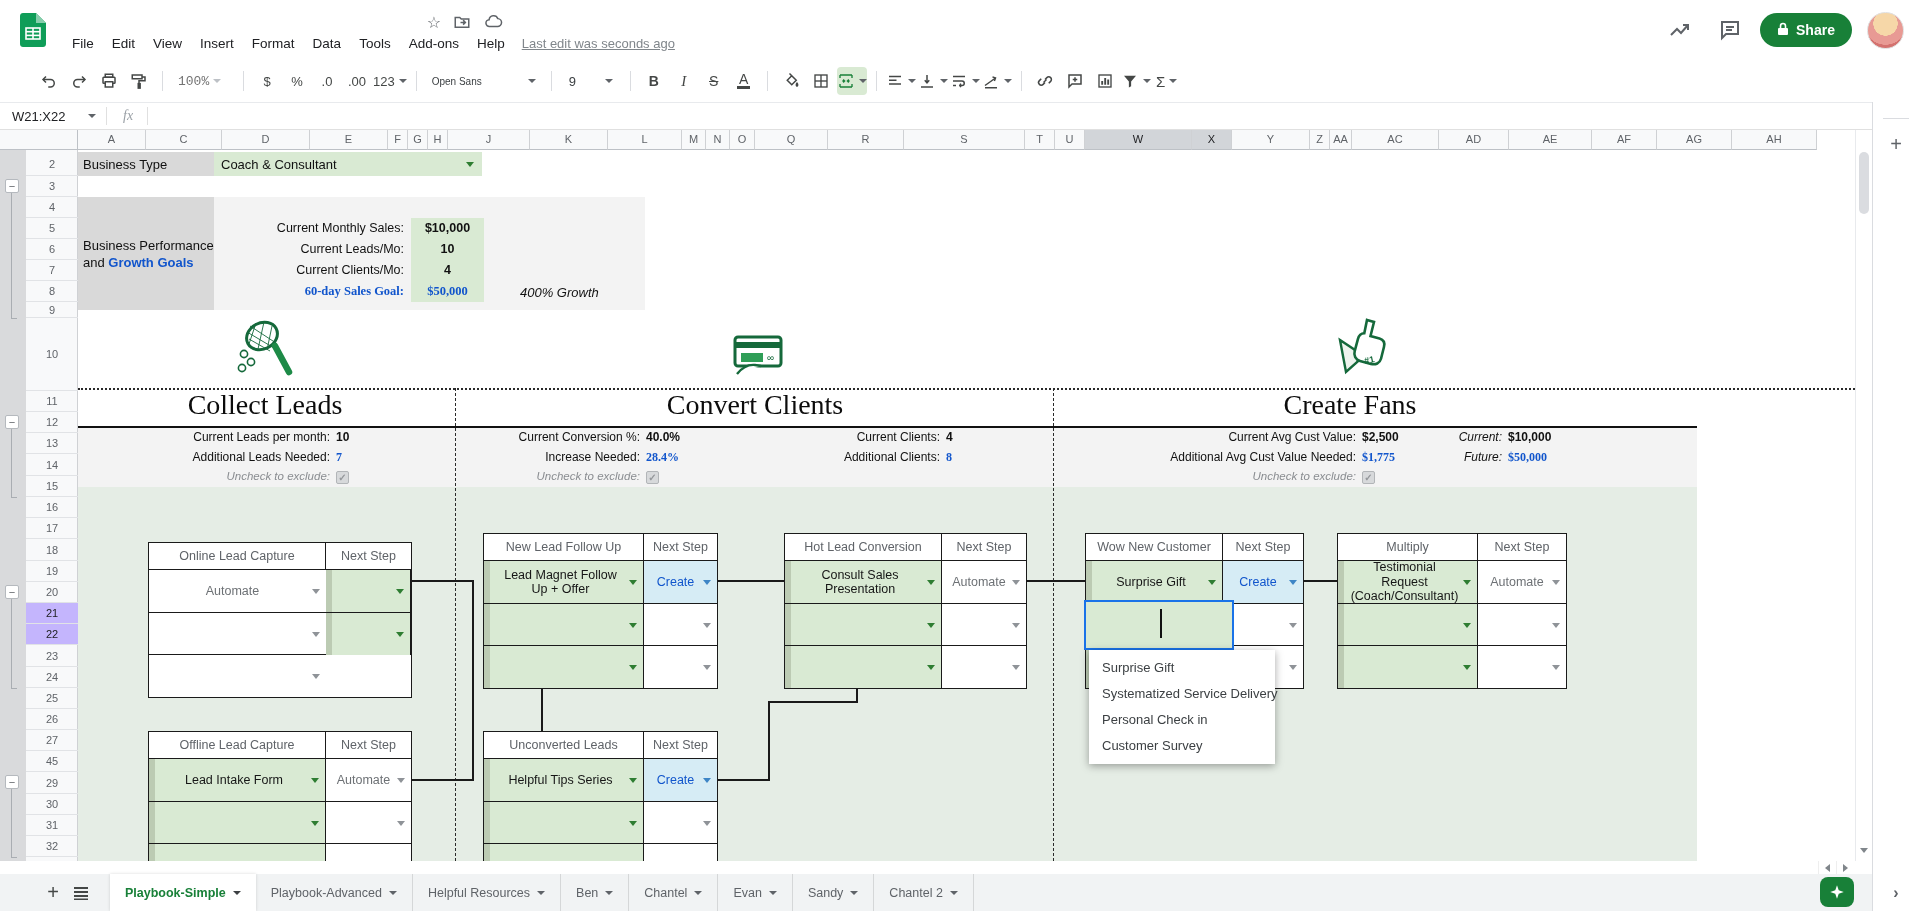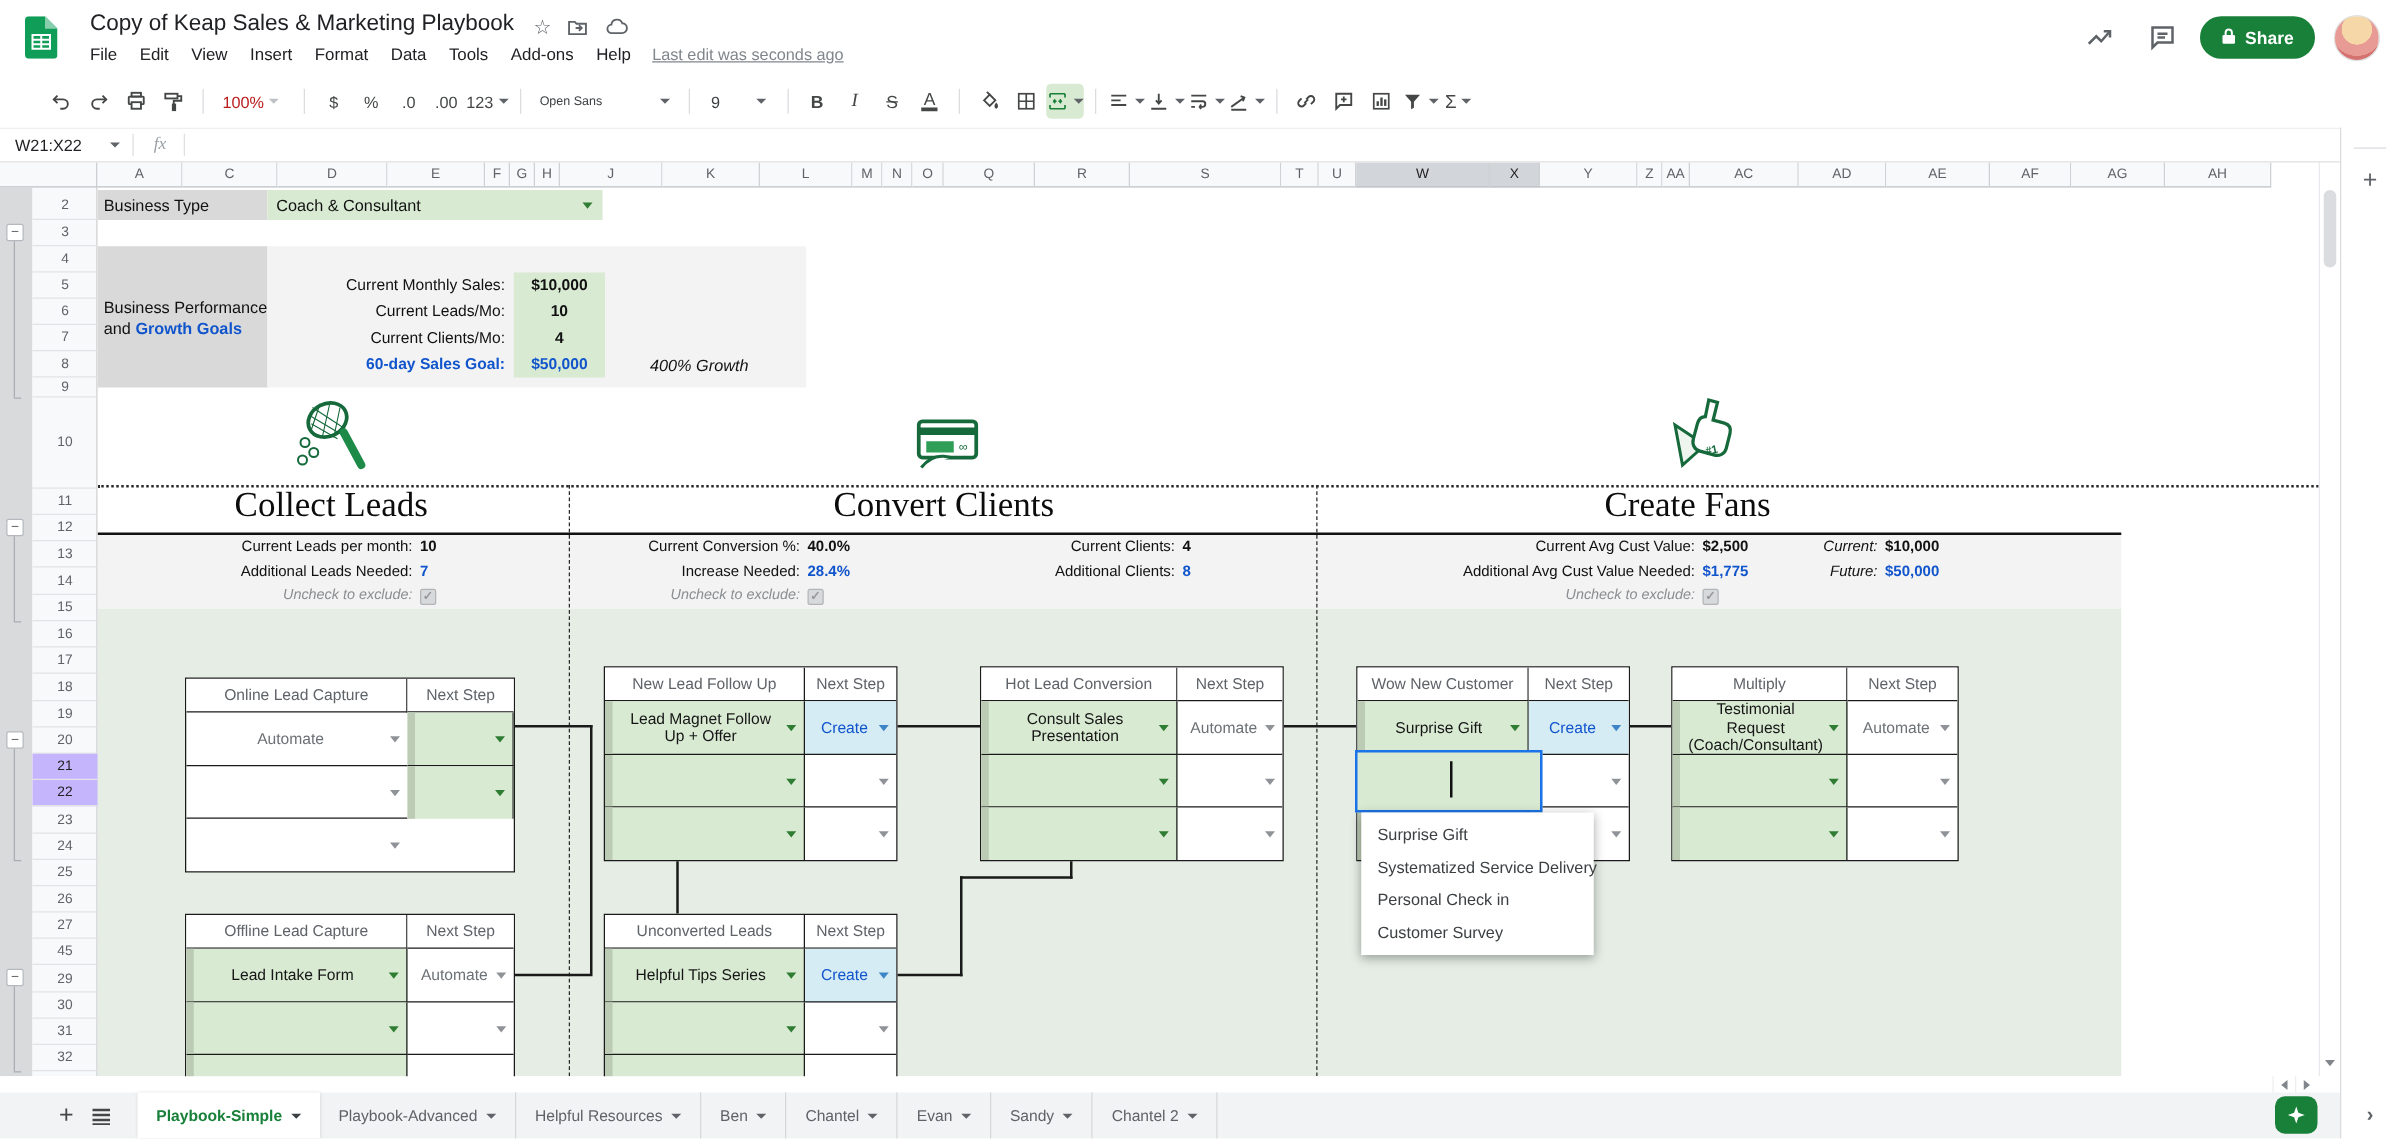--- a/index.html
+++ b/index.html
@@ -18,21 +18,21 @@
   #comment-top-icon{position:absolute;left:1718px;top:18px;width:24px;height:24px;}
   #share-btn{position:absolute;left:1760px;top:13px;width:92px;height:34px;background:#188038;border-radius:20px;color:#fff;display:flex;align-items:center;justify-content:center;gap:7px;font-size:14px;font-weight:700;}
   #avatar{position:absolute;left:1867px;top:12px;width:35px;height:35px;border-radius:50%;background:radial-gradient(circle at 50% 30%,#f6d7a8 0 40%,#e89a94 41% 70%,#d4726f 71%);border:1px solid #e0e0e0;z-index:45;}
 
   
   #toolbar{position:absolute;left:0;top:60px;width:1920px;height:42px;background:#fff;display:flex;align-items:center;padding-left:34px;box-sizing:border-box;z-index:39;}
   .tb{height:28px;min-width:28px;display:flex;align-items:center;justify-content:center;color:#444746;font-size:13px;border-radius:4px;margin:0 1px;position:relative;}
   .tb svg{display:block;}
   .tb-sep{width:1px;height:20px;background:#dadce0;margin:0 8px;}
   .tb-caret{width:0;height:0;border-left:4px solid transparent;border-right:4px solid transparent;border-top:4px solid #5f6368;margin-left:4px;}
-  #tb-zoom{color:#b91c1c;width:56px;justify-content:flex-start;padding-left:6px;}
+  #tb-zoom{color:#737373;width:56px;justify-content:flex-start;padding-left:6px;font-family:Liberation Mono, monospace;}
   #tb-font{width:104px;justify-content:space-between;padding:0 6px;font-size:10px;color:#3c4043;}
   #tb-size{width:44px;justify-content:space-between;padding:0 8px;color:#3c4043;}
   #tb-bold{font-weight:700;font-size:14px;}
   #tb-italic{font-style:italic;font-family:"Liberation Serif",serif;font-size:15px;}
   #tb-strike{text-decoration:line-through;font-size:14px;}
   #tb-color{font-size:14px;flex-direction:column;line-height:13px;}
   #tb-color i{display:block;width:13px;height:3px;background:#444746;}
   #tb-merge{background:#d9ead3;}
   #toolbar-collapse{position:absolute;left:1836px;top:66px;width:24px;height:24px;display:flex;align-items:center;justify-content:center;}
 
@@ -60,21 +60,21 @@
   #canvas{position:absolute;left:0;top:0;width:1920px;height:911px;}
   .cell-green-arrow{position:absolute;right:8px;top:50%;margin-top:-2px;width:0;height:0;border-left:4px solid transparent;border-right:4px solid transparent;border-top:5px solid #2e7d32;}
   #bt-label{position:absolute;left:78px;top:152px;width:136px;height:24px;background:#d9d9d9;font-size:13px;color:#111;display:flex;align-items:center;padding-left:5px;box-sizing:border-box;}
   #bt-value{position:absolute;left:214px;top:152px;width:268px;height:24px;background:#d9ead3;font-size:13px;color:#111;display:flex;align-items:center;padding-left:7px;box-sizing:border-box;}
   #perf-label{position:absolute;left:78px;top:197px;width:136px;height:113px;background:#d9d9d9;display:flex;flex-direction:column;justify-content:center;padding-left:5px;box-sizing:border-box;font-size:13px;line-height:17px;color:#111;}
   #perf-label .link{color:#1155cc;font-weight:700;}
   #perf-panel{position:absolute;left:214px;top:197px;width:431px;height:113px;background:#f3f3f3;}
   #perf-valcol{position:absolute;left:411px;top:218px;width:73px;height:84px;background:#d9ead3;}
   .metric-label{position:absolute;width:190px;text-align:right;font-size:12.5px;color:#111;}
   .metric-value{position:absolute;left:411px;width:73px;text-align:center;font-size:12.5px;font-weight:700;color:#111;}
-  .blue{color:#1155cc !important;}
+  .blue{color:#1155cc !important;font-family:Liberation Serif, serif;}
   #growth-note{position:absolute;left:520px;top:285px;width:150px;font-size:13px;font-style:italic;color:#111;}
 
   .dotted-h{position:absolute;left:78px;top:388px;width:1780px;border-top:2px dotted #2a2a2a;}
   .solid-h{position:absolute;left:78px;top:426px;width:1619px;border-top:2px solid #111;}
   .dash-v{position:absolute;top:388px;height:473px;border-left:1.5px dashed #2a2a2a;}
   #stats-band{position:absolute;left:78px;top:428px;width:1619px;height:59px;background:#f3f3f3;}
   #green-band{position:absolute;left:78px;top:487px;width:1619px;height:374px;background:#e5ede5;}
 
   .section-title{position:absolute;top:389px;width:400px;height:36px;text-align:center;font-family:"Liberation Serif",serif;font-size:28px;color:#0c0c0c;}
   .sec-icon{position:absolute;z-index:6;}
@@ -141,21 +141,20 @@
     <span id="sheets-logo">
       <svg width="26" height="34" viewBox="0 0 26 34">
           <path d="M16 0 H3 C1.3 0 0 1.3 0 3 v28 c0 1.7 1.3 3 3 3 h20 c1.7 0 3-1.3 3-3 V10 Z" fill="#0f9d58"></path>
           <path d="M16 0 v10 h10 Z" fill="#87ceac"></path>
           <rect x="6" y="15" width="14" height="11" fill="none" stroke="#fff" stroke-width="1.6"></rect>
           <line x1="6" y1="18.7" x2="20" y2="18.7" stroke="#fff" stroke-width="1.6"></line>
           <line x1="6" y1="22.4" x2="20" y2="22.4" stroke="#fff" stroke-width="1.6"></line>
           <line x1="13" y1="15" x2="13" y2="26" stroke="#fff" stroke-width="1.6"></line>
         </svg>
     </span>
-    <div id="doc-title">Copy of Keap Sales &amp; Marketing Playbook</div>
     <span class="title-icon" style="left:424px;">☆</span>
     <span class="title-icon" style="left:452px;">
       <svg width="18" height="18" viewBox="0 0 24 24" fill="none" stroke="#5f6368" stroke-width="2">
           <path d="M3 6 h6 l2 2 h10 v11 H3 Z"></path>
           <path d="M10 12.5 h6 M13.5 9.5 l3 3 -3 3"></path>
         </svg>
     </span>
     <span class="title-icon" style="left:484px;">
       <svg width="20" height="18" viewBox="0 0 24 24" fill="none" stroke="#5f6368" stroke-width="2">
           <path d="M6 18 a4.5 4.5 0 0 1 -.5-9 6 6 0 0 1 11.6-1.5 4.8 4.8 0 0 1 -.6 10.5 Z"></path>

